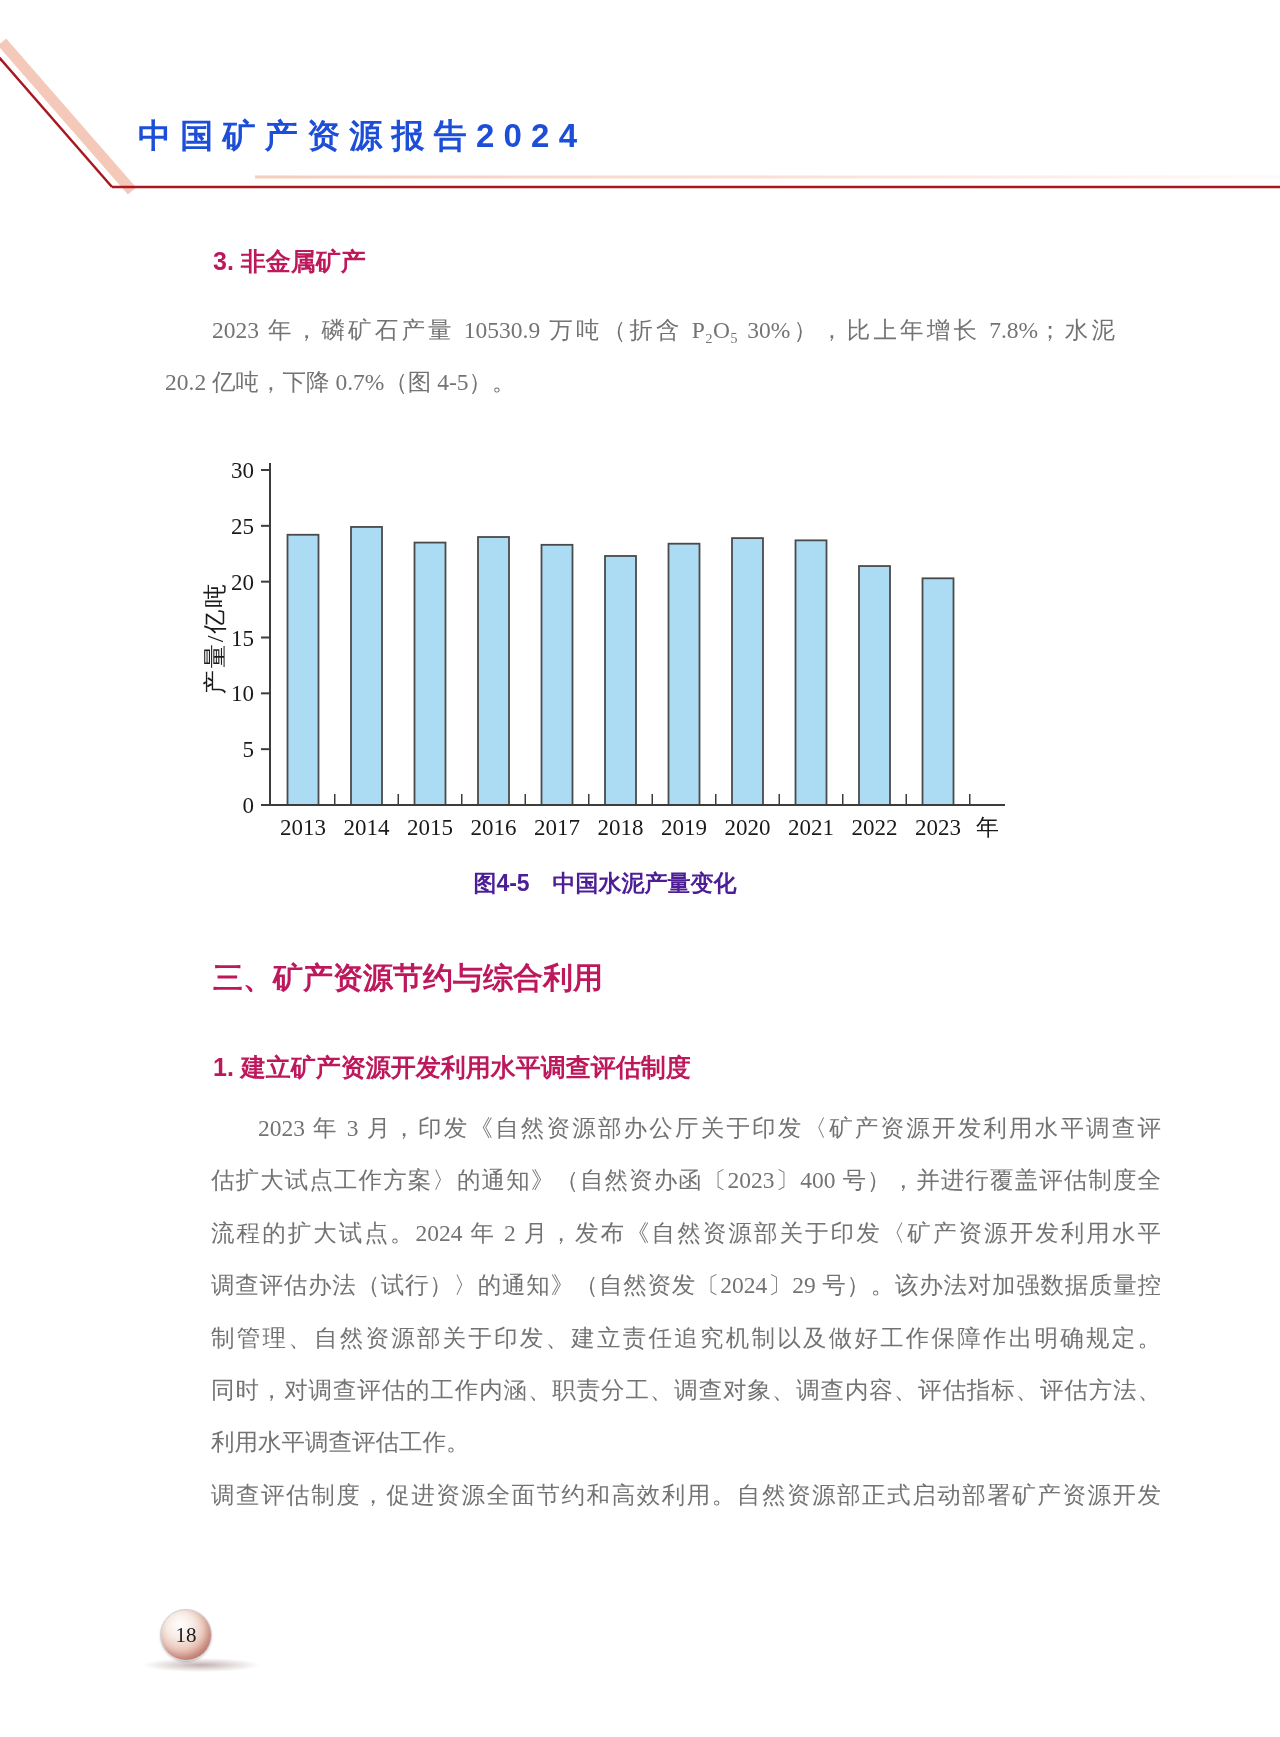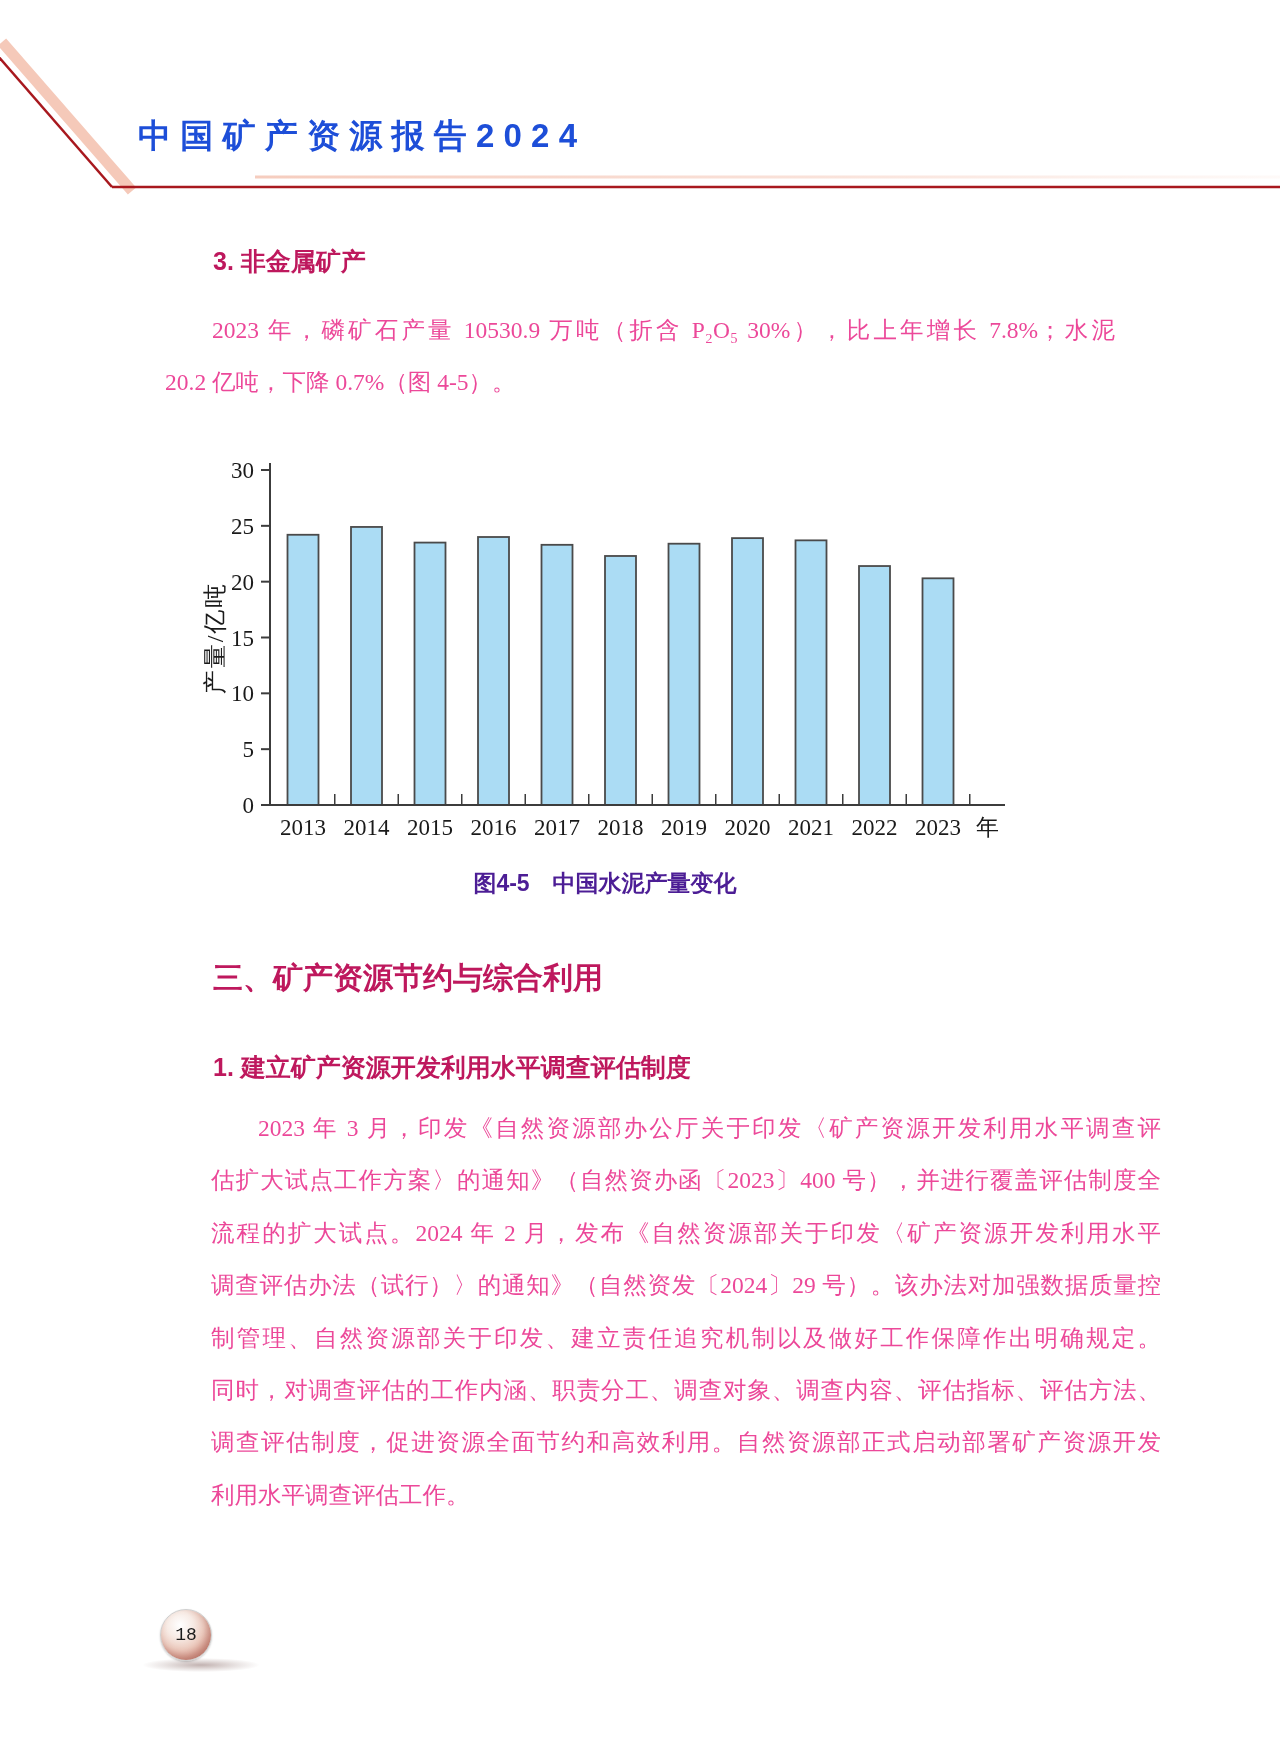--- a/index.html
+++ b/index.html
@@ -24,21 +24,21 @@
     position:absolute;left:213px;
     font-family:"Liberation Sans","DejaVu Sans",sans-serif;
     font-weight:bold;color:#be185d;white-space:nowrap;
   }
   .h-sub3{top:245px;font-size:25px;}
   .h-main{top:958px;font-size:30px;}
   .h-sub1{top:1051px;font-size:25px;}
   
   .para{
     position:absolute;left:165px;width:950px;
-    font-size:23.5px;color:#ec4899;
+    font-size:23.5px;color:#737373;
   }
   .para-1{top:304px;}
   .para-2{top:1102px;margin-left:46px;}
   .para .line{
     height:52.4px;line-height:52.4px;
     text-align:justify;text-align-last:justify;
     white-space:nowrap;overflow:visible;
   }
   .para .line.indent{padding-left:47px;}
   .para .line.last{text-align-last:left;}
@@ -53,22 +53,22 @@
   
   .page-ball{
     position:absolute;left:160px;top:1609px;width:50px;height:50px;
     border-radius:50%;
     background:radial-gradient(circle at 38% 30%, #ffffff 0%, #f7ebe5 28%, #eccabe 52%, #dca294 72%, #c07f70 92%, #b06a5c 100%);
     box-shadow:inset -3px -4px 7px rgba(140,70,60,0.35), 0 1px 2px rgba(0,0,0,0.2);
     border:1px solid #cfcfcf;
     display:flex;align-items:center;justify-content:center;
   }
   .page-ball span{
-    font-family:Liberation Mono, monospace;
-    font-size:18px;color:#1c1c1c;
+    font-family:Liberation Serif, serif;
+    font-size:21px;color:#1c1c1c;
   }
   .ball-shadow{
     position:absolute;left:143px;top:1658px;width:116px;height:14px;
     background:radial-gradient(ellipse at center, rgba(80,35,30,0.35) 0%, rgba(80,35,30,0.12) 45%, rgba(0,0,0,0) 72%);
     border-radius:50%;
   }
 </style>
 </head>
 <body>
 
@@ -158,22 +158,22 @@
 
   <div class="h-red h-sub1">1. 建立矿产资源开发利用水平调查评估制度</div>
 
   <div class="para para-2">
       <div class="line indent">2023 年 3 月，印发《自然资源部办公厅关于印发〈矿产资源开发利用水平调查评</div>
       <div class="line">估扩大试点工作方案〉的通知》（自然资办函〔2023〕400 号），并进行覆盖评估制度全</div>
       <div class="line">流程的扩大试点。2024 年 2 月，发布《自然资源部关于印发〈矿产资源开发利用水平</div>
       <div class="line">调查评估办法（试行）〉的通知》（自然资发〔2024〕29 号）。该办法对加强数据质量控</div>
       <div class="line">制管理、自然资源部关于印发、建立责任追究机制以及做好工作保障作出明确规定。</div>
       <div class="line">同时，对调查评估的工作内涵、职责分工、调查对象、调查内容、评估指标、评估方法、</div>
+      <div class="line last">利用水平调查评估工作。</div>
       <div class="line">调查评估制度，促进资源全面节约和高效利用。自然资源部正式启动部署矿产资源开发</div>
-      <div class="line last">利用水平调查评估工作。</div>
     </div>
 
   <div class="ball-shadow"></div>
   <div class="page-ball">
     <span>18</span>
   </div>
 
 </div>
 
 </body></html>

